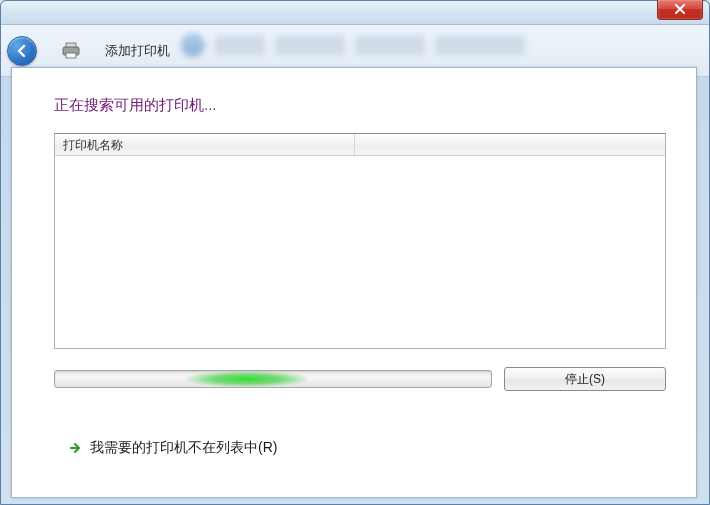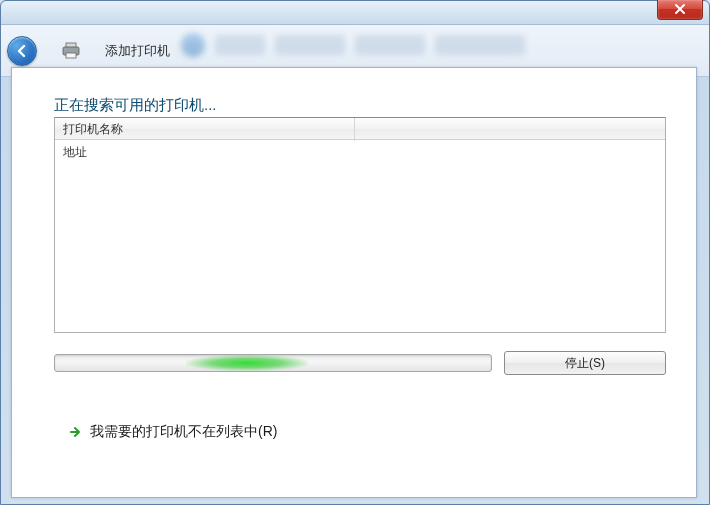--- a/index.html
+++ b/index.html
@@ -97,24 +97,24 @@
       top: 66px;
       bottom: 6px;
       background: #fff;
       border: 1px solid #9db4cc;
       box-shadow: 0 0 3px rgba(0,0,0,0.15);
     }
     .inner-pad {
       padding: 28px 42px 20px 42px;
     }
     .heading {
-      color: #0c4a6e;
+      color: #701a75;
       font-size: 15px;
       font-weight: normal;
-      margin-bottom: 2px;
+      margin-bottom: 18px;
     }
     .list-box {
       border: 1px solid #b0b0b0;
       border-top: 1px solid #8a8a8a;
       width: 612px;
       height: 216px;
       background: #fff;
     }
     .list-header {
       display: flex;
@@ -218,21 +218,20 @@
     <span class="window-title">添加打印机</span>
   </div>
 
   <div class="content-area">
     <div class="inner-pad">
       <div class="heading">正在搜索可用的打印机...</div>
 
       <div class="list-box">
         <div class="list-header">
           <div class="col col-name">打印机名称</div>
-          <div class="col col-addr">地址</div>
         </div>
       </div>
 
       <div class="controls-row">
         <div class="progress">
           <div class="progress-glow"></div>
         </div>
         <button class="stop-btn">停止(S)</button>
       </div>
 

